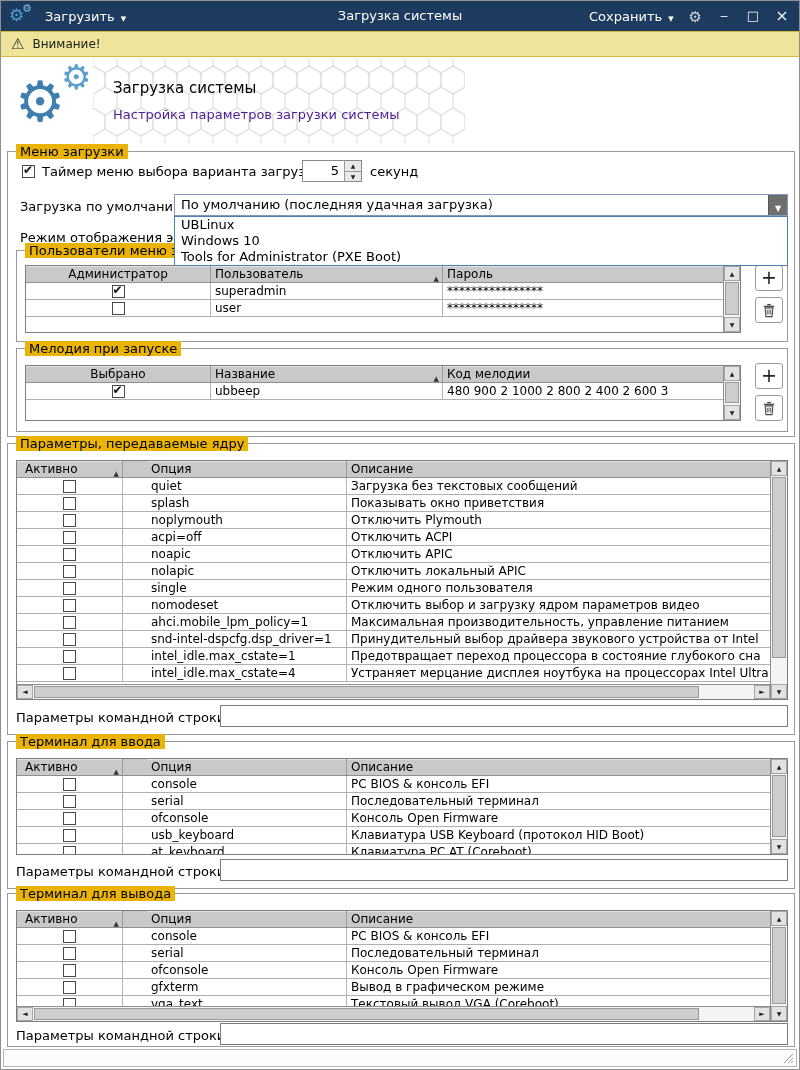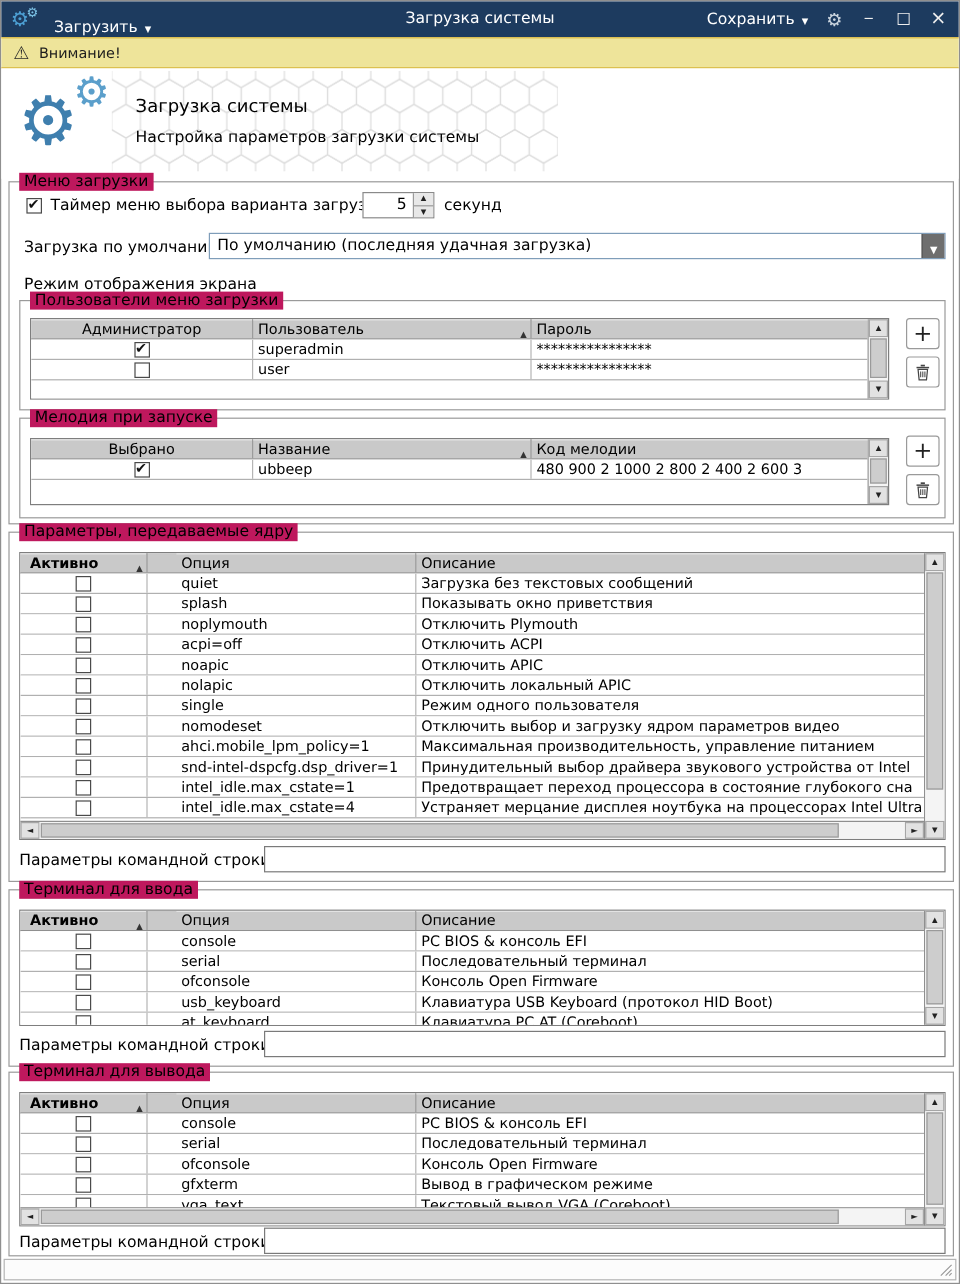--- a/index.html
+++ b/index.html
@@ -1,21 +1,21 @@
 <!DOCTYPE html>
 <html><head>
 <meta charset="utf-8">
 <style>
   *{margin:0;padding:0;box-sizing:border-box;font-family:"DejaVu Sans",sans-serif;}
   html,body{width:800px;height:1070px;background:#fff;}
   .window{position:relative;width:800px;height:1070px;background:#fff;border:1px solid #8f8f8f;overflow:hidden;}
 
   
   .titlebar{position:absolute;left:0;top:0;right:0;height:30px;background:#1d3b5f;color:#fff;}
-  .tb-left{position:absolute;left:8px;top:0;height:30px;display:flex;align-items:flex-end;gap:10px;}
+  .tb-left{position:absolute;left:8px;top:0;height:30px;display:flex;align-items:center;gap:10px;}
   .tb-logo{position:relative;width:26px;height:26px;}
   .tb-logo .g1::before{content:"⚙";font-size:17px;color:#4c9fd3;position:absolute;left:0;top:2px;}
   .tb-logo .g2::before{content:"⚙";font-size:11px;color:#7cc3e6;position:absolute;left:13px;top:-1px;}
   .tb-menu{display:flex;align-items:center;gap:6px;font-size:13px;color:#fff;cursor:default;}
   .caret::before{content:"▼";font-size:7px;color:inherit;}
   .tb-title{position:absolute;left:0;right:0;top:0;line-height:30px;text-align:center;font-size:13px;color:#fff;pointer-events:none;}
   .tb-right{position:absolute;right:10px;top:0;height:30px;display:flex;align-items:center;gap:15px;}
   .icon-gear-s::before{content:"⚙";font-size:15px;color:#ccd6df;}
   .winbtn{font-size:13px;color:#eee;width:14px;text-align:center;line-height:30px;}
   .icon-min::before{content:"─";font-size:11px;}
@@ -26,25 +26,25 @@
   .warnbar{position:absolute;left:0;top:30px;right:0;height:26px;background:#eee49a;border-top:1px solid #d7b73f;border-bottom:1px solid #d7b73f;display:flex;align-items:center;gap:8px;padding-left:10px;font-size:12px;color:#1d1d1d;}
   .icon-warn::before{content:"⚠";font-size:15px;color:#2b2b2b;}
 
   
   .pagehead{position:absolute;left:0;top:56px;right:0;height:92px;background:#fff;}
   .hexbg{position:absolute;left:92px;top:2px;}
   .logo{position:absolute;left:14px;top:4px;width:92px;height:80px;}
   .logo .g-big::before{content:"⚙";font-size:56px;color:#3f7fae;position:absolute;left:0;top:8px;}
   .logo .g-small::before{content:"⚙";font-size:34px;color:#5b9fcb;position:absolute;left:46px;top:-4px;}
   .ph-title{position:absolute;left:112px;top:22px;font-size:15px;color:#000;}
-  .ph-sub{position:absolute;left:112px;top:50px;font-size:13px;color:#000000;}
+  .ph-sub{position:absolute;left:112px;top:50px;font-size:13px;color:#4c1d95;}
 
   
   .fs{position:absolute;border:1px solid #9a9a9a;background:transparent;}
-  .fs>.legend{position:absolute;top:-8px;left:8px;background:#be185d;padding:0 4px;font-size:13px;line-height:15px;color:#000;white-space:nowrap;}
+  .fs>.legend{position:absolute;top:-8px;left:8px;background:#eab308;padding:0 4px;font-size:13px;line-height:15px;color:#000;white-space:nowrap;}
   .lbl{position:absolute;font-size:13px;color:#000;white-space:nowrap;}
 
   
   .cb{display:inline-block;width:13px;height:13px;background:#fff;border:1px solid #4a4a4a;position:relative;}
   .cb.checked::before{content:"✔";position:absolute;left:0;top:-3px;font-size:12px;color:#111;}
   .spin{position:absolute;height:22px;background:#fff;border:1px solid #8a8a8a;}
   .spin .val{position:absolute;right:22px;top:2px;font-size:13px;}
   .spin .btns{position:absolute;right:0;top:0;bottom:0;width:17px;display:flex;flex-direction:column;border-left:1px solid #9a9a9a;}
   .spin-btn{flex:1;background:#e8e8e8;display:flex;align-items:center;justify-content:center;}
   .spin-btn + .spin-btn{border-top:1px solid #9a9a9a;}
@@ -73,21 +73,21 @@
   .thead .tcell{border-right:1px solid #9b9b9b;position:relative;box-shadow:inset 0 1px 0 #e3e3e3;}
   .tbody{flex:1;display:flex;flex-direction:column;overflow:hidden;background:#fff;}
   .trow{display:flex;flex:0 0 16px;border-bottom:1px solid #b0b0b0;background:#fff;}
   .tcell{font-size:12px;padding:1px 4px;white-space:nowrap;overflow:hidden;border-right:1px solid #b5b5b5;}
   .c-check{display:flex;align-items:center;justify-content:center;padding:0;}
   .thead .c-check{justify-content:flex-start;padding-left:8px;font-size:12px;align-items:center;}
   .tbl-ppl .thead .c-check{justify-content:center;padding-left:0;}
   .sort{position:absolute;right:3px;top:4px;}
   .sort::before{content:"▲";font-size:7px;color:#333;}
 
-  .tbl-opts .c-check{flex:0 0 106px;width:106px;font-weight:bold;}
+  .tbl-opts .c-check{flex:0 0 106px;width:106px;}
   .tbl-opts .c-opt{flex:0 0 200px;margin-left:24px;}
   .tbl-opts .c-desc{flex:1;border-right:none;}
   .tbl-ppl .c-check{flex:0 0 185px;}
   .tbl-ppl .c-user{flex:0 0 232px;}
   .tbl-ppl .c-pass{flex:1;border-right:none;}
 
   
   .vscroll{flex:0 0 17px;border-left:1px solid #8f8f8f;background:#ececec;display:flex;flex-direction:column;}
   .sb-btn{flex:0 0 15px;background:#e2e2e2;border:1px solid #a6a6a6;display:flex;align-items:center;justify-content:center;}
   .sb-track{flex:1;position:relative;background:#f4f4f4;}
@@ -168,20 +168,25 @@
     </div>
     <span class="lbl" style="left:362px;top:12px;">секунд</span>
 
     <span class="lbl" style="left:12px;top:47px;">Загрузка по умолчанию:</span>
     <div class="combo" style="left:166px;top:42px;width:614px;">
       <span class="val">По умолчанию (последняя удачная загрузка)</span>
       <span class="dd-btn">
           <span class="caret"></span>
         </span>
     </div>
+    <div class="combo-list" style="left:166px;top:64px;width:614px;">
+      <div class="combo-item">UBLinux</div>
+      <div class="combo-item">Windows 10</div>
+      <div class="combo-item">Tools for Administrator (PXE Boot)</div>
+    </div>
 
     <span class="lbl" style="left:12px;top:78px;">Режим отображения экрана</span>
 
     <div class="fs" style="left:8px;top:98px;width:772px;height:92px;">
       <span class="legend">Пользователи меню загрузки</span>
       <div class="tbl tbl-ppl" style="left:8px;top:14px;width:716px;height:68px;">
         <div class="tmain">
             <div class="tgrid">
           <div class="thead">
             <div class="tcell c-check">

